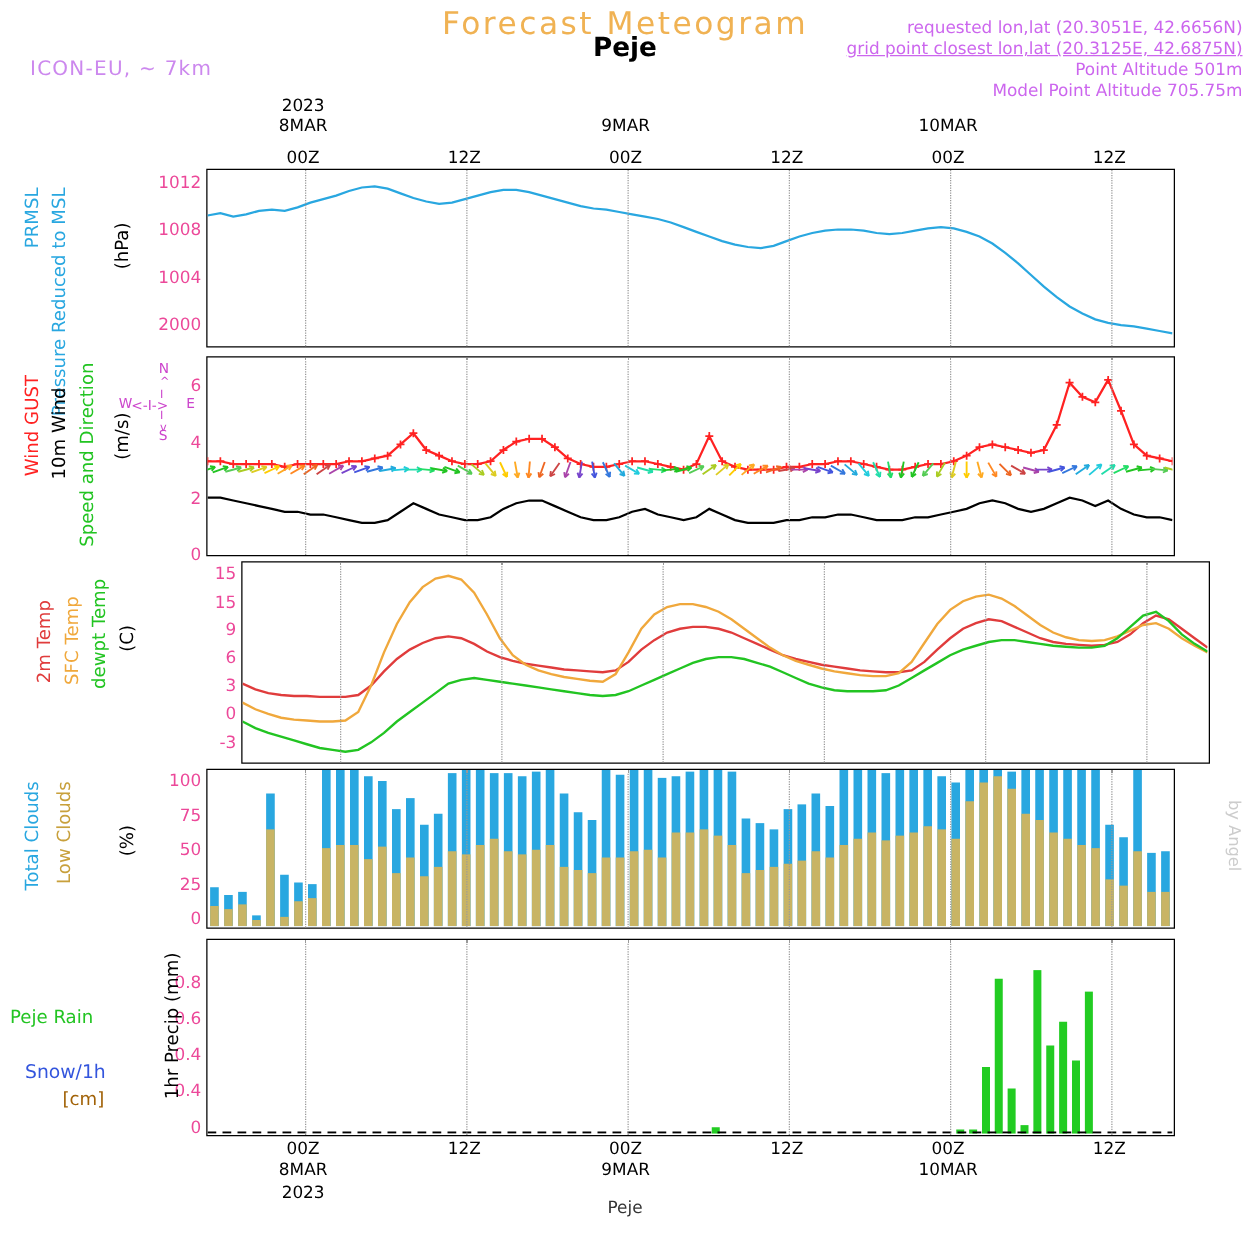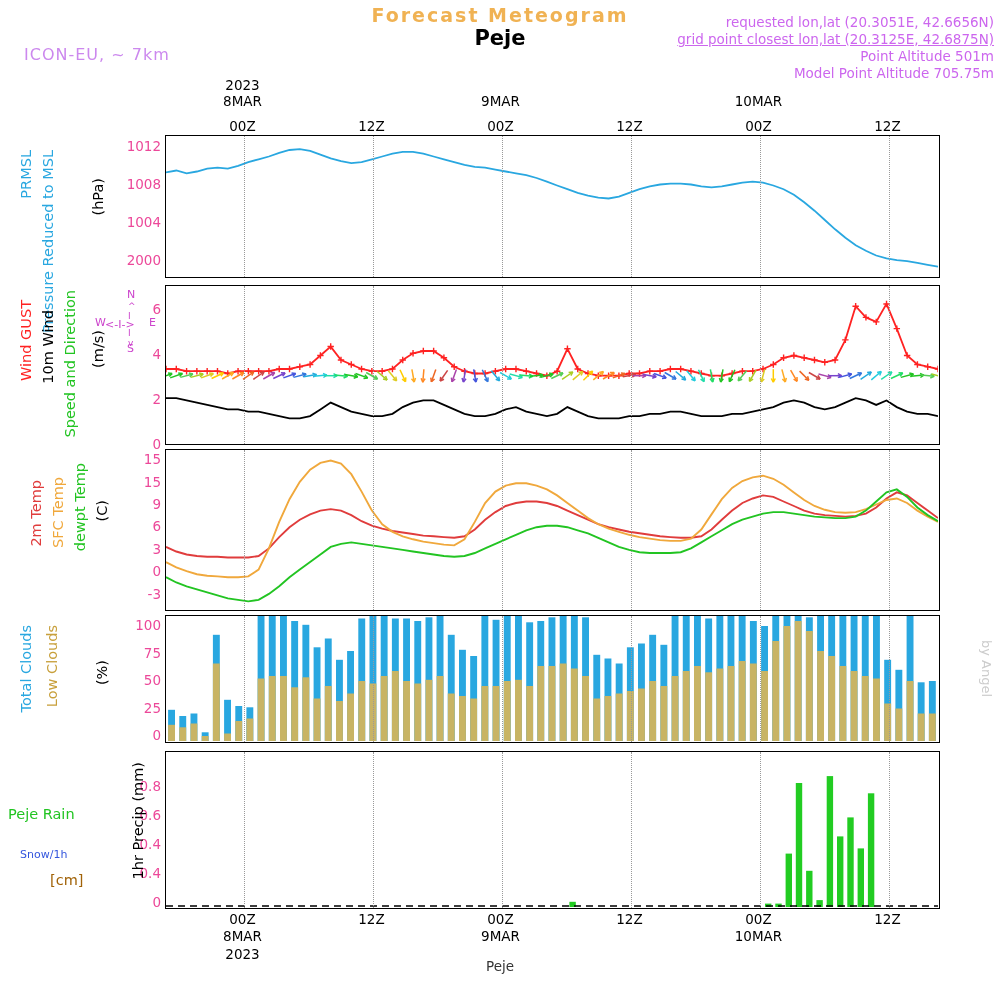--- a/index.html
+++ b/index.html
@@ -1,31 +1,31 @@
 <!DOCTYPE html>
 <html><head>
 <meta charset="utf-8">
 <style>
   html,body{margin:0;padding:0;background:#ffffff;}
   body{width:1000px;height:1000px;position:relative;font-family:"DejaVu Sans",sans-serif;overflow:hidden;}
   .abs{position:absolute;}
-  .hdr-title{left:0;top:4px;width:1000px;text-align:center;font-size:19px;color:#f0b253;letter-spacing:2px;font-weight:bold;}
+  .hdr-title{left:0;top:4px;width:1000px;text-align:center;font-size:25px;color:#f0b253;letter-spacing:2px;}
   .peje-title{left:0;top:26px;width:1000px;text-align:center;font-size:21px;font-weight:bold;color:#000;}
   .model-lbl{left:24px;top:45px;font-size:16px;color:#cc88ee;letter-spacing:1px;}
   .meta{right:6px;font-size:13.5px;color:#cc66ee;text-align:right;}
   .meta1{top:14px;}
   .meta2{top:31px;text-decoration:underline;}
   .meta3{top:48px;}
   .meta4{top:65px;}
   .watermark{right:6px;top:640px;font-size:13px;color:#cccccc;writing-mode:vertical-rl;}
 
   .panel{position:absolute;left:165px;border:1.6px solid #000;background:#fff;box-sizing:border-box;}
   .p1{top:135px;width:775px;height:143px;}
   .p2{top:285px;width:775px;height:160px;}
-  .p3{top:449px;width:775px;height:162px;}
+  .p3{top:449px;width:775px;height:162px;margin-left:28px;}
   .p4{top:615px;width:775px;height:128px;}
   .p5{top:751px;width:775px;height:158px;}
 
   .gl{position:absolute;top:0;bottom:0;width:0;border-left:1px dotted #999;}
 
   .ytick{position:absolute;right:100%;padding-right:5px;font-size:13.5px;color:#ec4899;transform:translateY(-50%);white-space:nowrap;}
 
   .vlabel{position:absolute;writing-mode:vertical-rl;transform:rotate(180deg);font-size:14.5px;white-space:nowrap;}
 
   .topaxis{position:absolute;left:165px;width:775px;top:118px;height:16px;}
@@ -620,21 +620,21 @@
       <rect x="650.4" y="148.1" width="6.4" height="6.9" fill="#22cc22"></rect>
       <rect x="660.7" y="24.1" width="6.4" height="130.9" fill="#22cc22"></rect>
       <rect x="671.0" y="84.4" width="6.4" height="70.6" fill="#22cc22"></rect>
       <rect x="681.3" y="65.4" width="6.4" height="89.6" fill="#22cc22"></rect>
       <rect x="691.6" y="96.4" width="6.4" height="58.6" fill="#22cc22"></rect>
       <rect x="701.9" y="41.3" width="6.4" height="113.7" fill="#22cc22"></rect>
       <line x1="0" y1="154" x2="772" y2="154" stroke="#000" stroke-width="1.6" stroke-dasharray="7,5"></line>
     </svg>
 </div>
 <div class="abs" style="left:8px;top:806px;font-size:14.5px;color:#22c422;">Peje  Rain</div>
-<div class="abs" style="left:20px;top:848px;font-size:11px;color:#3355dd;">Snow/1h</div>
+<div class="abs" style="left:20px;top:848px;font-size:15px;color:#3355dd;">Snow/1h</div>
 <div class="abs" style="left:50px;top:872px;font-size:14.5px;color:#a16207;">[cm]</div>
 <div class="abs vlabel" style="left:130px;top:762px;color:#000;">1hr Precip (mm)</div>
 
 <div class="botaxis">
   <div class="tk" style="left:77.5px;">00Z</div>
   <div class="tk" style="left:206.5px;">12Z</div>
   <div class="tk" style="left:335.5px;">00Z</div>
   <div class="tk" style="left:464.5px;">12Z</div>
   <div class="tk" style="left:593.5px;">00Z</div>
   <div class="tk" style="left:722.5px;">12Z</div>

